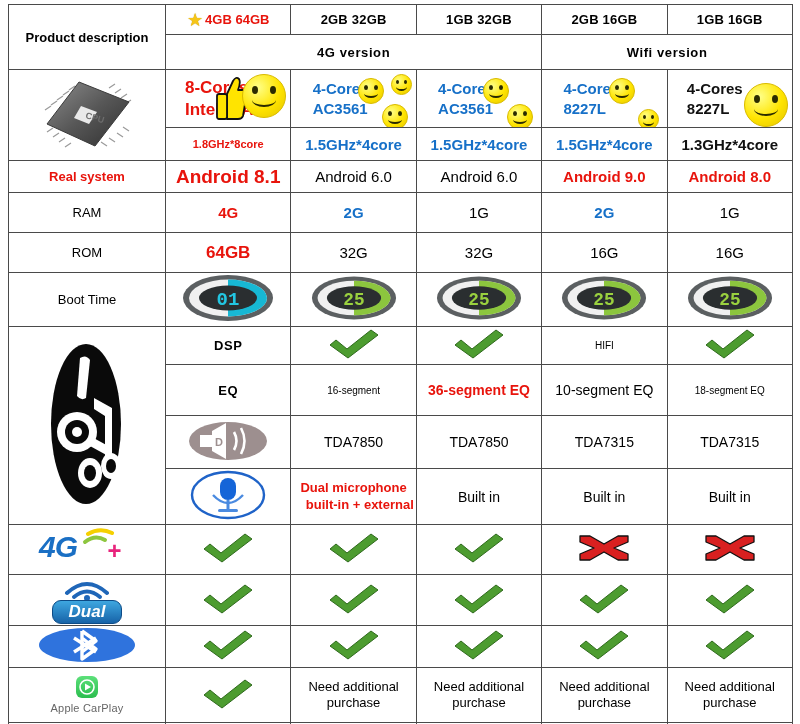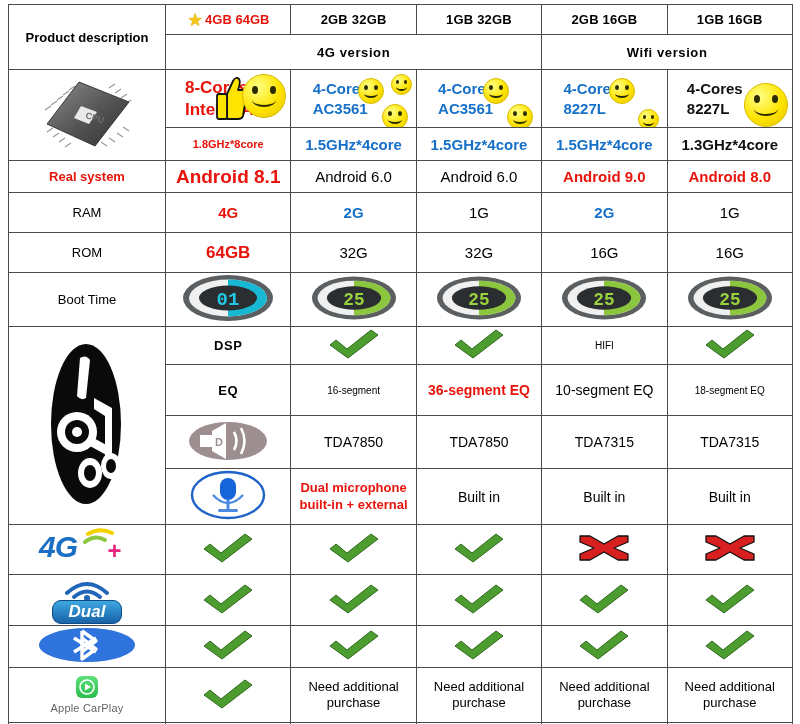--- a/index.html
+++ b/index.html
@@ -441,21 +441,21 @@
           <ellipse cx="39" cy="25" rx="36" ry="23" fill="none" stroke="#1f63c8" stroke-width="2.4"></ellipse>
           <rect x="31" y="8" width="16" height="22" rx="8" fill="#1565d8"></rect>
           <path d="M24 25 q15 16 30 0" stroke="#4a8ae0" stroke-width="2.4" fill="none"></path>
           <rect x="37.5" y="30" width="3" height="9" fill="#4a8ae0"></rect>
           <rect x="29" y="39" width="20" height="3" rx="1.5" fill="#4a8ae0"></rect>
         </svg>
       </span>
     </td>
     <td class="red nap">
       <span style="display:block;">Dual microphone</span>
-      <span style="display:block;">built-in + external</span>
+      <span style="display:block;text-align:right;">built-in + external</span>
     </td>
     <td style="font-size:14px;">Built in</td>
     <td style="font-size:14px;">Built in</td>
     <td style="font-size:14px;">Built in</td>
     <td style="font-size:14px;">Built in</td>
   </tr>
 
   <tr style="height:48px;">
     <td>
       <span class="logo-4g">

